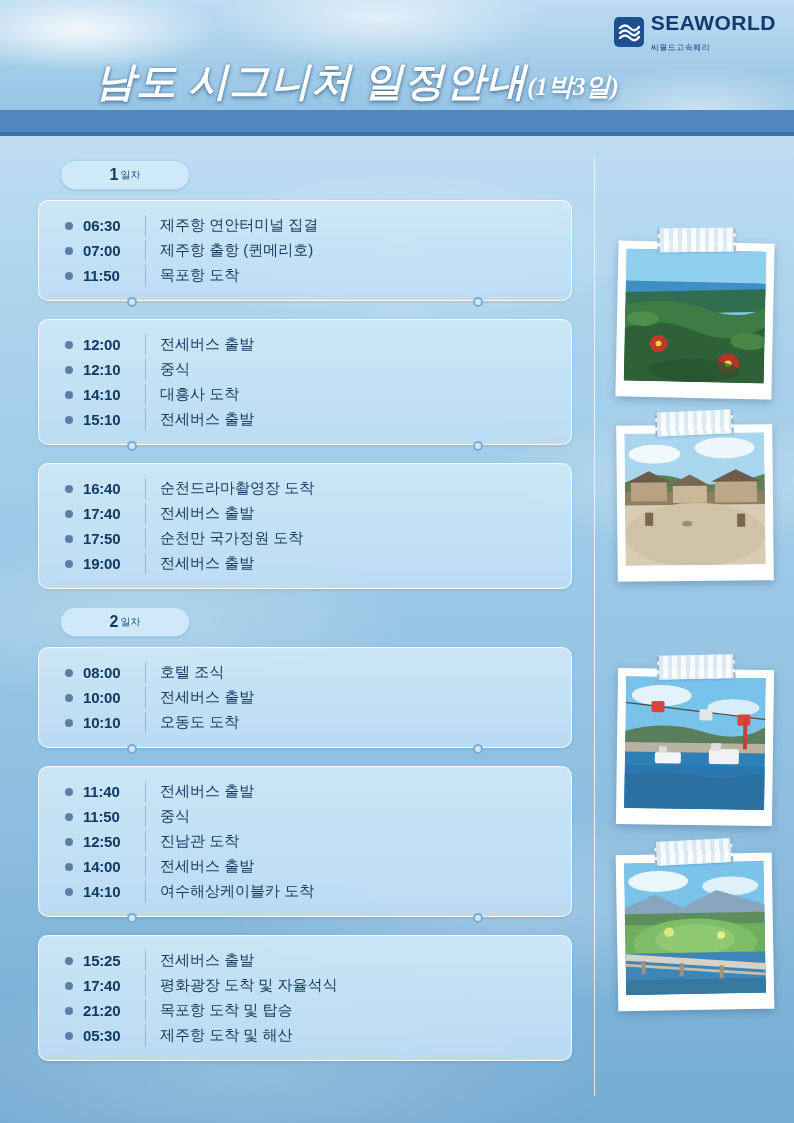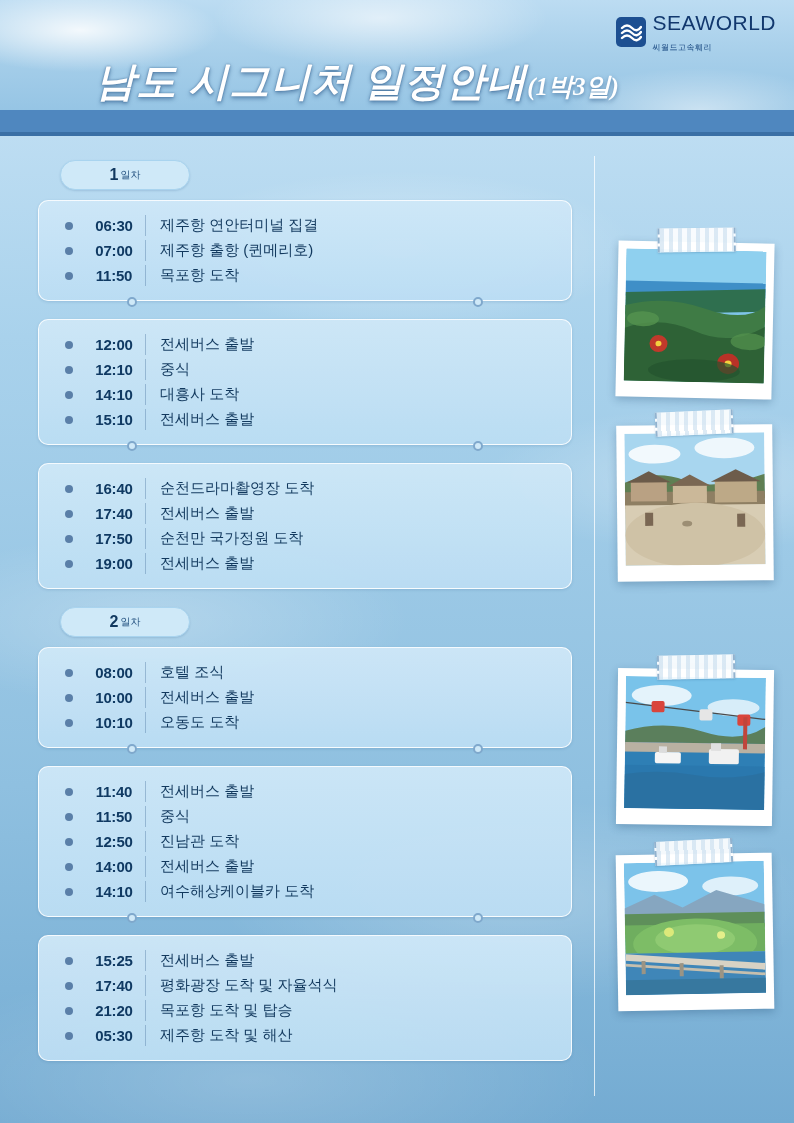--- a/index.html
+++ b/index.html
@@ -45,21 +45,21 @@
     display: flex; align-items: center; gap: 7px;
   }
   .logo-mark {
     width: 30px; height: 30px; border-radius: 5px;
     background: #1d4f91;
     display: flex; align-items: center; justify-content: center;
   }
   .logo-mark svg { display: block; }
   .logo-text { line-height: 1; }
   .logo-name {
-    font-size: 21px; font-weight: normal; color: #12386e; letter-spacing: 0.5px;
+    font-size: 21px; font-weight: bold; color: #12386e; letter-spacing: 0.5px;
   }
   .logo-sub {
     font-size: 8px; color: #14447e; letter-spacing: 0.5px; margin-top: 11px;
   }
   .title-wrap {
     position: absolute; left: 0; top: 42px; width: 714px;
     text-align: center;
     margin-top: 12px;
   }
   .title-main {
@@ -111,21 +111,20 @@
 
   
   .group {
     position: relative;
     background: linear-gradient(180deg, rgba(206,231,247,0.95) 0%, rgba(187,221,243,0.95) 100%);
     border: 1px solid rgba(255,255,255,0.85);
     border-radius: 10px;
     padding: 12px 14px 12px 14px;
     margin-bottom: 18px;
     box-shadow: 0 1px 3px rgba(40,90,140,0.18);
-    text-align: center;
   }
   .row {
     display: flex; align-items: center; height: 25px;
   }
   .dot {
     width: 8px; height: 8px; border-radius: 50%;
     background: #5a7fa8; margin: 0 10px 0 12px; flex: none;
   }
   .time {
     width: 62px; flex: none;

